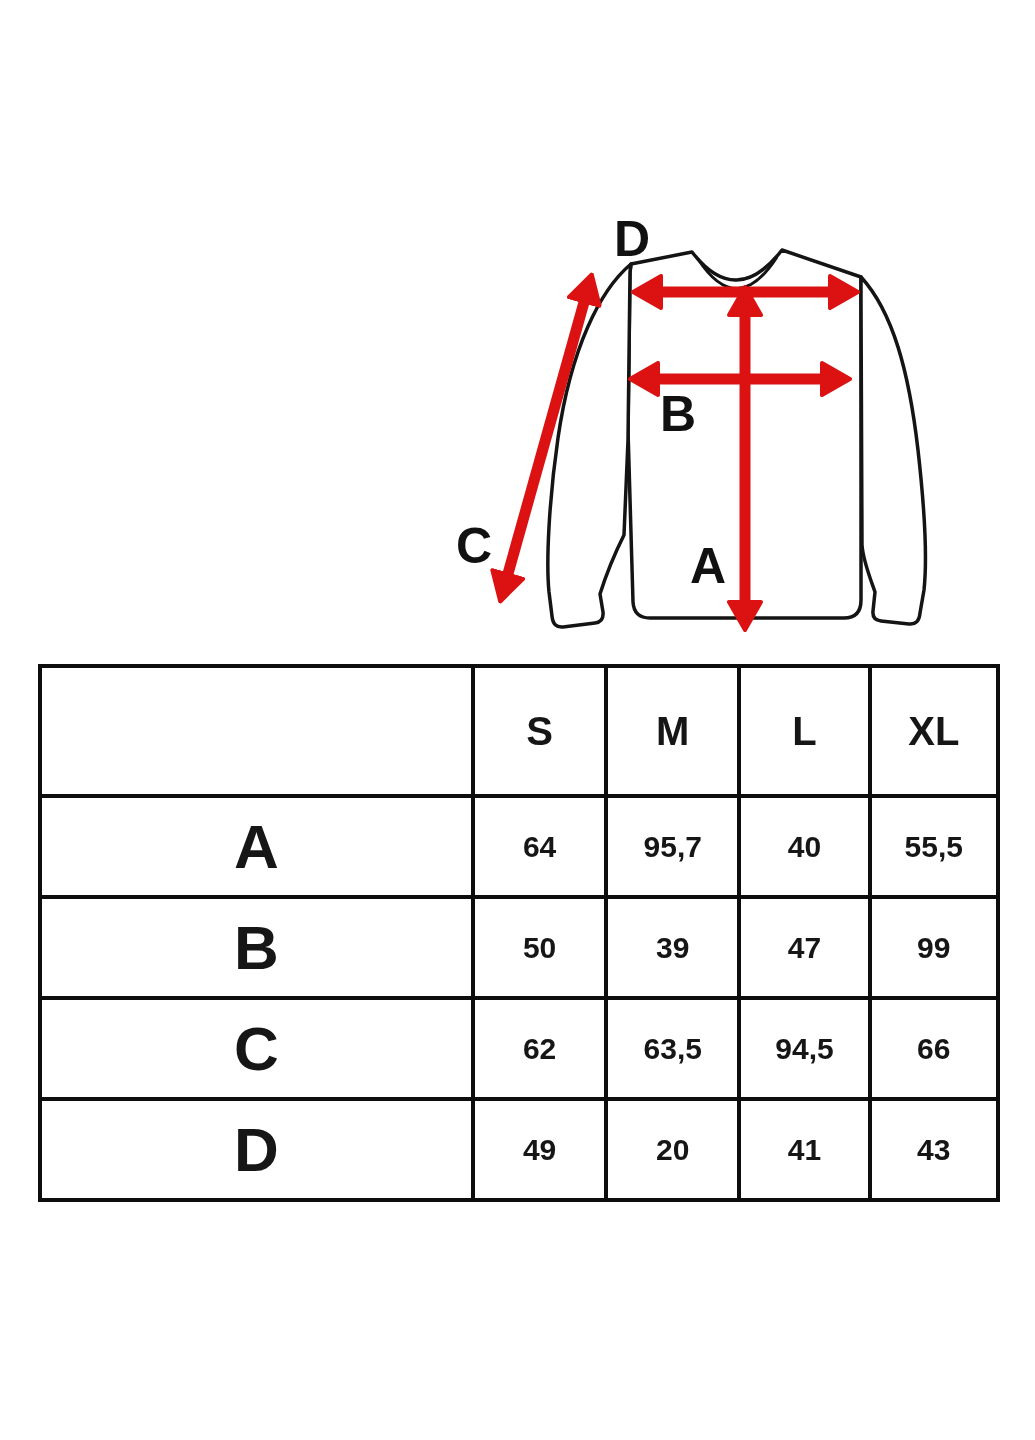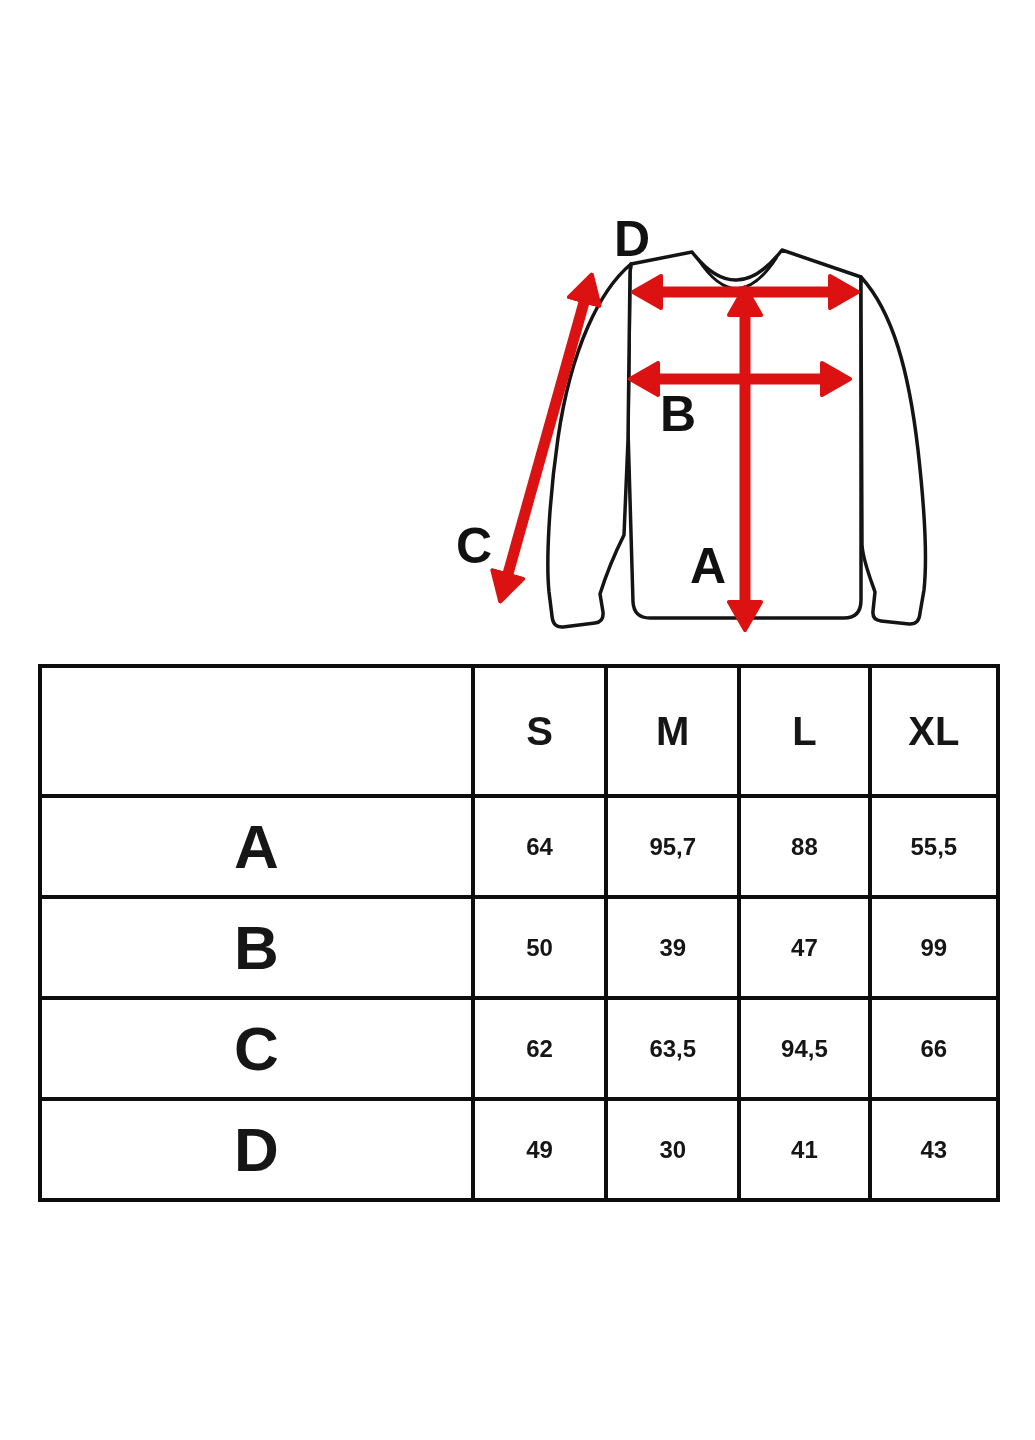--- a/index.html
+++ b/index.html
@@ -52,21 +52,21 @@
     font-size: 40px;
     font-weight: 700;
     color: #161616;
   }
   .row-label {
     font-size: 62px;
     font-weight: 700;
     color: #161616;
   }
   .cell-value {
-    font-size: 24px;
+    font-size: 30px;
     font-weight: 700;
     color: #161616;
   }
 </style>
 </head>
 <body>
 
 <div class="page">
 
   <svg class="diagram-svg" viewBox="0 0 1035 660" xmlns="http://www.w3.org/2000/svg">
@@ -118,40 +118,40 @@
         <th class="col-header">M</th>
         <th class="col-header">L</th>
         <th class="col-header">XL</th>
       </tr>
     </thead>
     <tbody>
       <tr>
         <td class="row-label">A</td>
         <td class="cell-value">64</td>
         <td class="cell-value">95,7</td>
-        <td class="cell-value">88</td>
+        <td class="cell-value">40</td>
         <td class="cell-value">55,5</td>
       </tr>
       <tr>
         <td class="row-label">B</td>
         <td class="cell-value">50</td>
         <td class="cell-value">39</td>
         <td class="cell-value">47</td>
         <td class="cell-value">99</td>
       </tr>
       <tr>
         <td class="row-label">C</td>
         <td class="cell-value">62</td>
         <td class="cell-value">63,5</td>
         <td class="cell-value">94,5</td>
         <td class="cell-value">66</td>
       </tr>
       <tr>
         <td class="row-label">D</td>
         <td class="cell-value">49</td>
-        <td class="cell-value">30</td>
+        <td class="cell-value">20</td>
         <td class="cell-value">41</td>
         <td class="cell-value">43</td>
       </tr>
     </tbody>
   </table>
 
 </div>
 
 </body></html>

